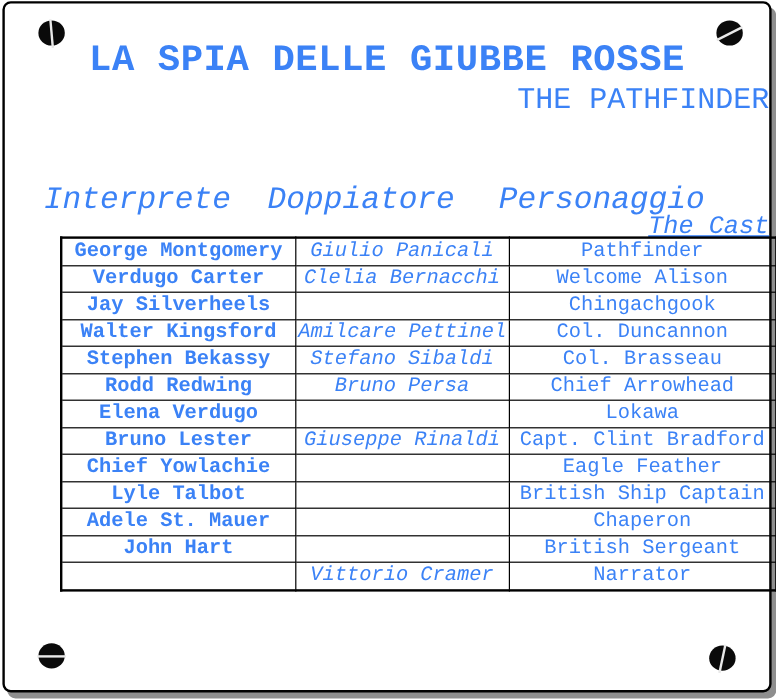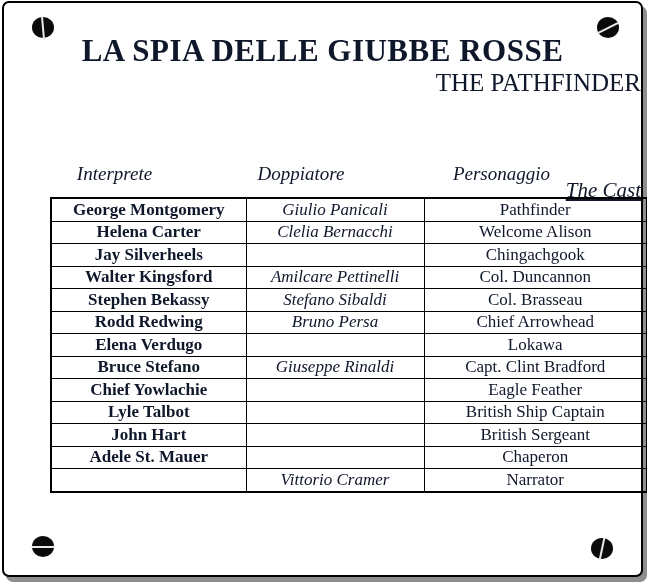--- a/index.html
+++ b/index.html
@@ -5,22 +5,22 @@
   html, body {
     margin: 0;
     padding: 0;
     background: #ffffff;
   }
   .page {
     position: relative;
     width: 647px;
     height: 583px;
     background: #ffffff;
-    font-family: Liberation Serif, serif;
-    color: #0f172a;
+    font-family: Liberation Mono, monospace;
+    color: #3b82f6;
     overflow: hidden;
   }
   .board {
     position: absolute;
     left: 2px;
     top: 1px;
     width: 637px;
     height: 572px;
     border: 2px solid #000000;
     border-radius: 7px;
@@ -84,24 +84,24 @@
     text-align: right;
     font-size: 21px;
     font-style: italic;
     text-decoration: underline;
     margin-top: 43px;
   }
   
   .col-headers {
     position: absolute;
     left: 13px;
-    top: 160px;
+    top: 148px;
     width: 596px;
     display: flex;
-    font-size: 19px;
+    font-size: 26px;
     font-style: italic;
   }
   .col-headers .ch { text-align: center; }
   .col-headers .ch.w0 { width: 195px; }
   .col-headers .ch.w1 { width: 178px; }
   .col-headers .ch.w2 { width: 223px; text-align: center; }
   
   table.cast {
     position: absolute;
     left: 13px;
@@ -153,21 +153,21 @@
         <col style="width:178px">
         <col style="width:223px">
       </colgroup>
       <tbody>
           <tr>
             <td class="c0">George Montgomery</td>
             <td class="c1">Giulio Panicali</td>
             <td class="c2">Pathfinder</td>
           </tr>
           <tr>
-            <td class="c0">Helena Carter</td>
+            <td class="c0">Verdugo Carter</td>
             <td class="c1">Clelia Bernacchi</td>
             <td class="c2">Welcome Alison</td>
           </tr>
           <tr>
             <td class="c0">Jay Silverheels</td>
             <td class="c1"></td>
             <td class="c2">Chingachgook</td>
           </tr>
           <tr>
             <td class="c0">Walter Kingsford</td>
@@ -183,43 +183,43 @@
             <td class="c0">Rodd Redwing</td>
             <td class="c1">Bruno Persa</td>
             <td class="c2">Chief Arrowhead</td>
           </tr>
           <tr>
             <td class="c0">Elena Verdugo</td>
             <td class="c1"></td>
             <td class="c2">Lokawa</td>
           </tr>
           <tr>
-            <td class="c0">Bruce Stefano</td>
+            <td class="c0">Bruno Lester</td>
             <td class="c1">Giuseppe Rinaldi</td>
             <td class="c2">Capt. Clint Bradford</td>
           </tr>
           <tr>
             <td class="c0">Chief Yowlachie</td>
             <td class="c1"></td>
             <td class="c2">Eagle Feather</td>
           </tr>
           <tr>
             <td class="c0">Lyle Talbot</td>
             <td class="c1"></td>
             <td class="c2">British Ship Captain</td>
           </tr>
           <tr>
+            <td class="c0">Adele St. Mauer</td>
+            <td class="c1"></td>
+            <td class="c2">Chaperon</td>
+          </tr>
+          <tr>
             <td class="c0">John Hart</td>
             <td class="c1"></td>
             <td class="c2">British Sergeant</td>
-          </tr>
-          <tr>
-            <td class="c0">Adele St. Mauer</td>
-            <td class="c1"></td>
-            <td class="c2">Chaperon</td>
           </tr>
           <tr>
             <td class="c0"></td>
             <td class="c1">Vittorio Cramer</td>
             <td class="c2">Narrator</td>
           </tr>
         </tbody>
     </table>
 
   </div>

